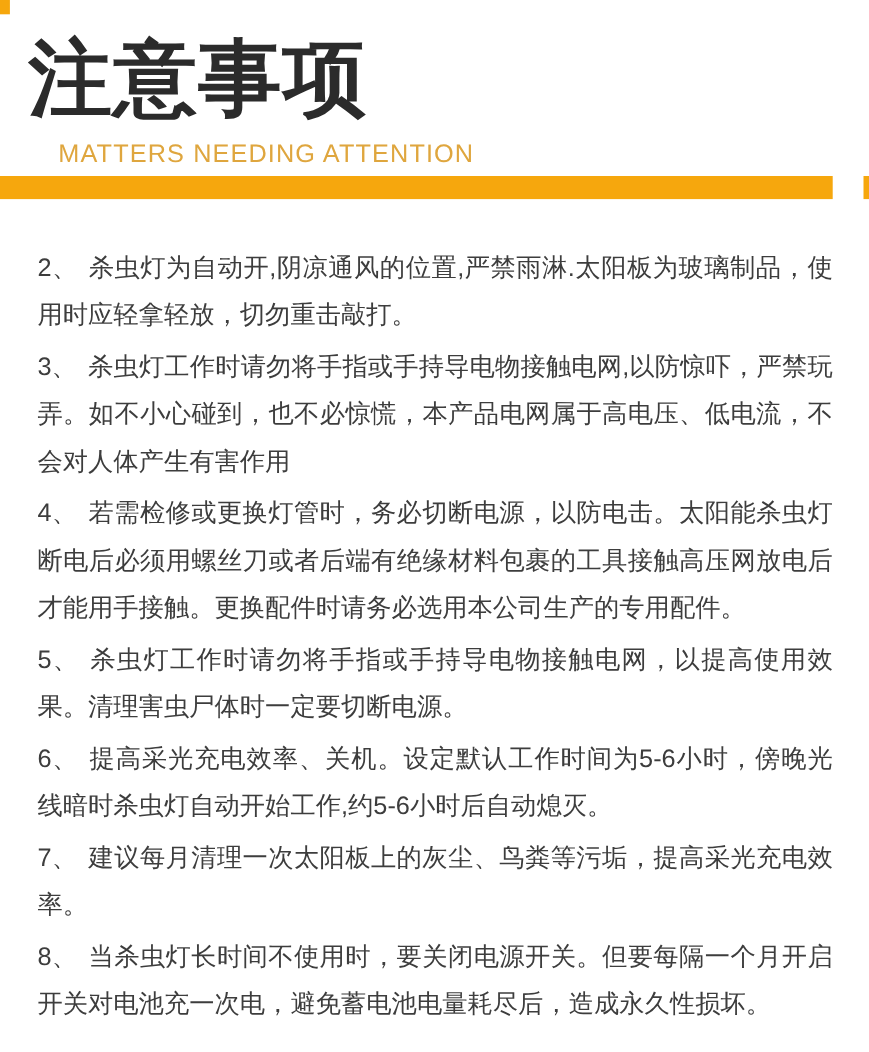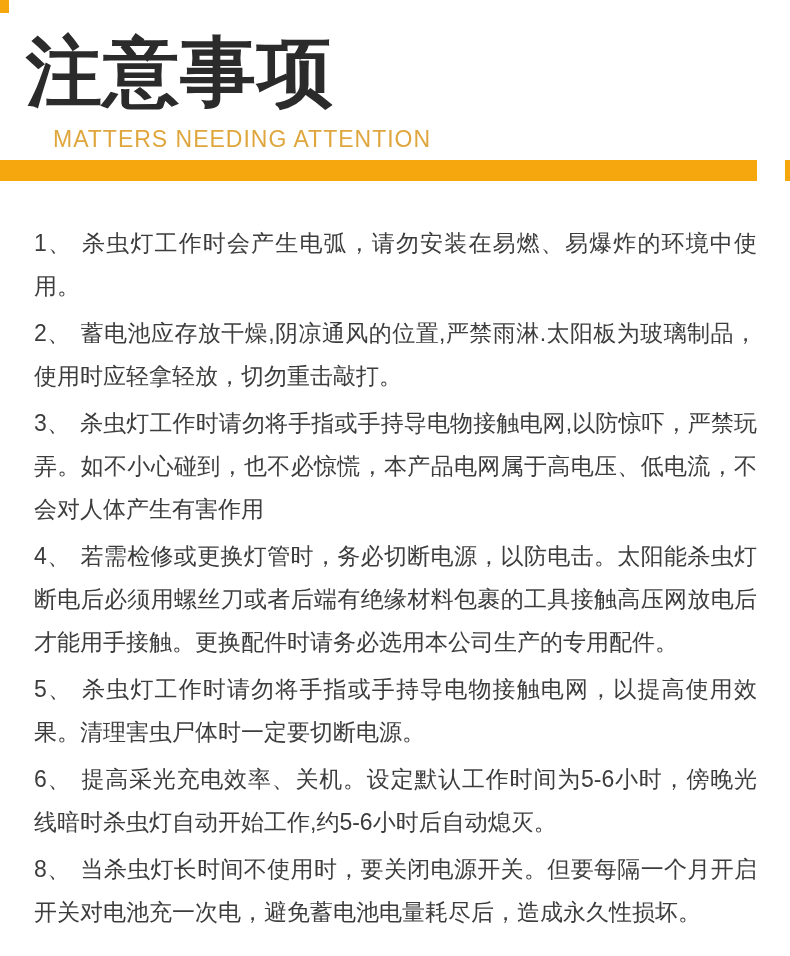--- a/index.html
+++ b/index.html
@@ -106,22 +106,22 @@
   <header class="header">
     <h1 class="page-title">注意事项</h1>
     <div class="page-subtitle">MATTERS NEEDING ATTENTION</div>
     <div class="accent-bar">
       <div class="accent-bar-main"></div>
       <div class="accent-bar-fragment"></div>
     </div>
   </header>
 
   <main class="notice-list">
-      <p class="notice-item"><span class="num">1、</span><span>杀虫灯工作时会产生电弧，请勿安装在易燃、易爆炸的环境中使用。</span></p>
-      <p class="notice-item"><span class="num">2、</span><span>蓄电池应存放干燥,阴凉通风的位置,严禁雨淋.太阳板为玻璃制品，使用时应轻拿轻放，切勿重击敲打。</span></p>
+      <p class="notice-item"><span class="num">2、</span><span>杀虫灯为自动开,阴凉通风的位置,严禁雨淋.太阳板为玻璃制品，使用时应轻拿轻放，切勿重击敲打。</span></p>
       <p class="notice-item"><span class="num">3、</span><span>杀虫灯工作时请勿将手指或手持导电物接触电网,以防惊吓，严禁玩弄。如不小心碰到，也不必惊慌，本产品电网属于高电压、低电流，不会对人体产生有害作用</span></p>
       <p class="notice-item"><span class="num">4、</span><span>若需检修或更换灯管时，务必切断电源，以防电击。太阳能杀虫灯断电后必须用螺丝刀或者后端有绝缘材料包裹的工具接触高压网放电后才能用手接触。更换配件时请务必选用本公司生产的专用配件。</span></p>
       <p class="notice-item"><span class="num">5、</span><span>杀虫灯工作时请勿将手指或手持导电物接触电网，以提高使用效果。清理害虫尸体时一定要切断电源。</span></p>
       <p class="notice-item"><span class="num">6、</span><span>提高采光充电效率、关机。设定默认工作时间为5-6小时，傍晚光线暗时杀虫灯自动开始工作,约5-6小时后自动熄灭。</span></p>
+      <p class="notice-item"><span class="num">7、</span><span>建议每月清理一次太阳板上的灰尘、鸟粪等污垢，提高采光充电效率。</span></p>
       <p class="notice-item"><span class="num">8、</span><span>当杀虫灯长时间不使用时，要关闭电源开关。但要每隔一个月开启开关对电池充一次电，避免蓄电池电量耗尽后，造成永久性损坏。</span></p>
     </main>
 
 </div>
 
 </body></html>

